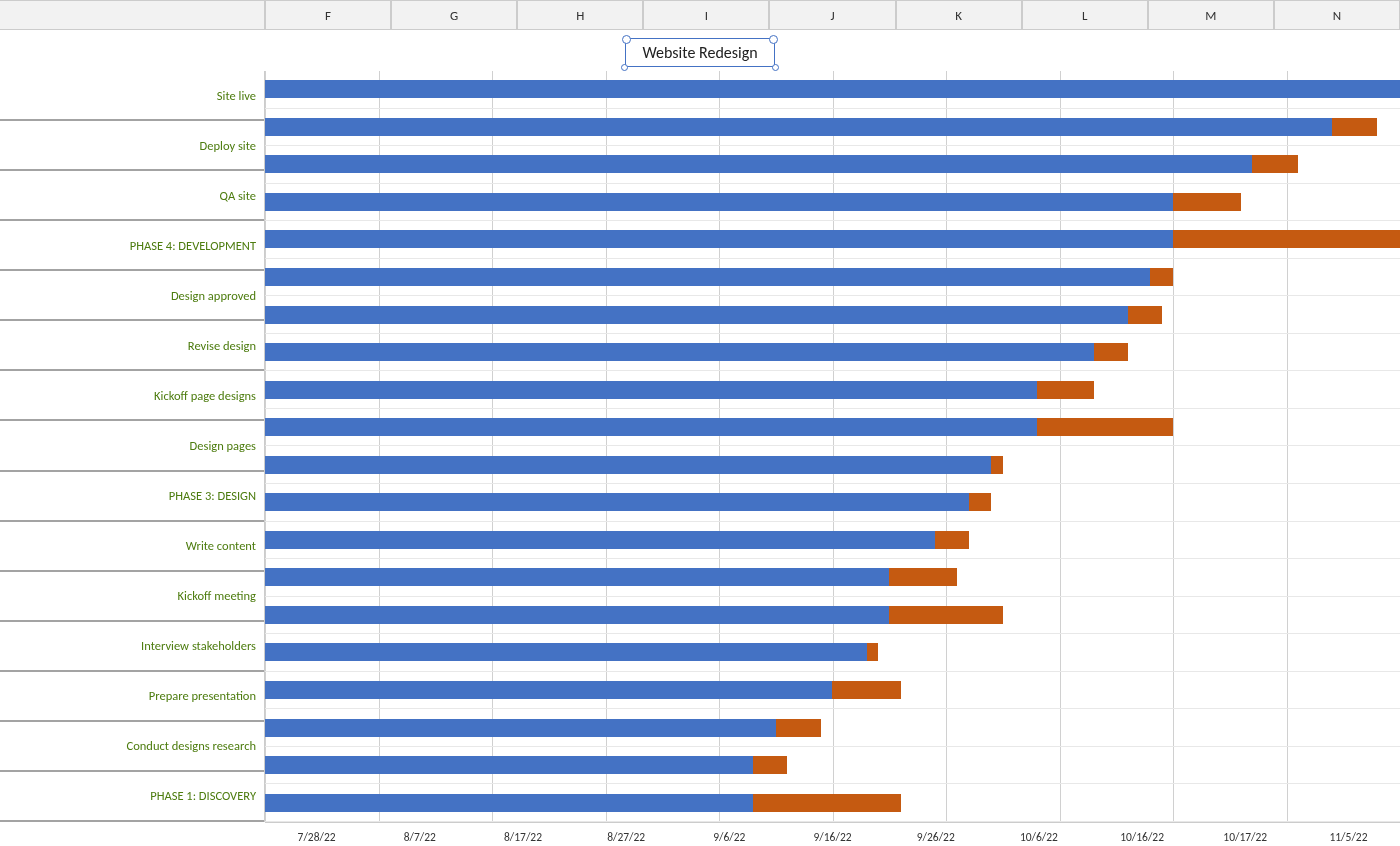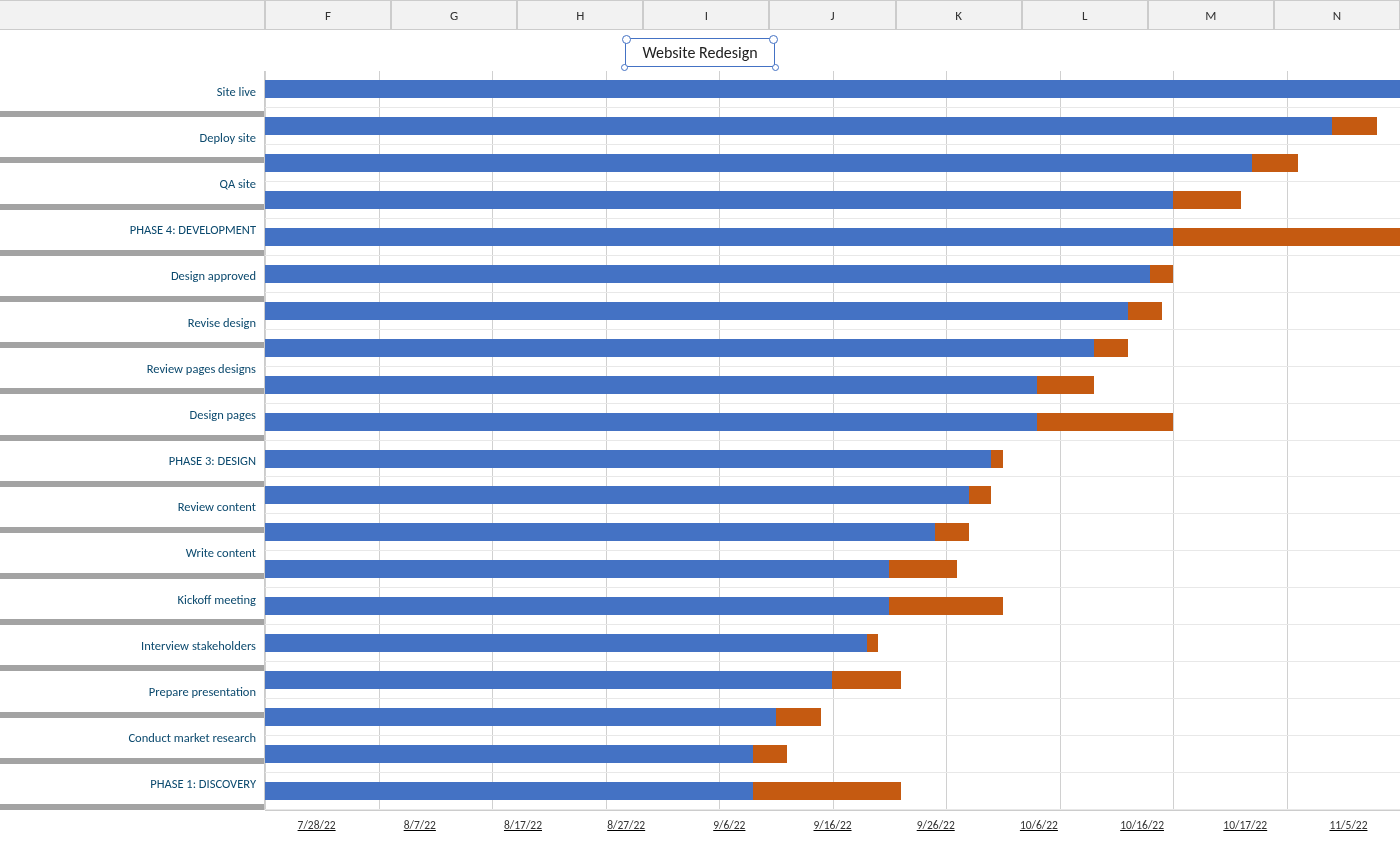--- a/index.html
+++ b/index.html
@@ -57,22 +57,22 @@
       border-right: 1px solid #ccc;
     }
 
     .row-label {
       flex: 1;
       display: flex;
       align-items: center;
       justify-content: flex-end;
       padding-right: 8px;
       font-size: 12.5px;
-      color: #0c4a6e;
-      border-bottom: 6px solid #a3a3a3;
+      color: #4d7c0f;
+      border-bottom: 2px solid #a3a3a3;
       min-height: 32px;
     }
 
     
     .bars-area {
       flex: 1;
       display: flex;
       flex-direction: column;
       position: relative;
       overflow: hidden;
@@ -168,24 +168,23 @@
       width: 7px;
       height: 7px;
       background: white;
       border: 1.5px solid #4472C4;
       border-radius: 50%;
     }
 
     
     .x-axis {
       display: flex;
-      height: 36px;
+      height: 24px;
       margin-left: 265px;
       border-top: 1px solid #ccc;
-      text-decoration: underline;
     }
 
     .x-label {
       flex: 1;
       text-align: center;
       font-size: 11.5px;
       color: #333;
       line-height: 28px;
     }
 
@@ -222,29 +221,28 @@
 
   <div class="chart-body">
 
     <div class="labels-col" id="labels-col">
         <div class="row-label">Site live</div>
         <div class="row-label">Deploy site</div>
         <div class="row-label">QA site</div>
         <div class="row-label">PHASE 4: DEVELOPMENT</div>
         <div class="row-label">Design approved</div>
         <div class="row-label">Revise design</div>
-        <div class="row-label">Review pages designs</div>
+        <div class="row-label">Kickoff page designs</div>
         <div class="row-label">Design pages</div>
         <div class="row-label">PHASE 3: DESIGN</div>
-        <div class="row-label">Review content</div>
         <div class="row-label">Write content</div>
         <div class="row-label">Kickoff meeting</div>
         <div class="row-label">Interview stakeholders</div>
         <div class="row-label">Prepare presentation</div>
-        <div class="row-label">Conduct market research</div>
+        <div class="row-label">Conduct designs research</div>
         <div class="row-label">PHASE 1: DISCOVERY</div>
       </div>
 
     <div class="bars-area" id="bars-area">
 
       <div class="grid-lines" id="grid-lines">
           <div class="grid-line" style="left: 0%;"></div>
           <div class="grid-line" style="left: 10%;"></div>
           <div class="grid-line" style="left: 20%;"></div>
           <div class="grid-line" style="left: 30%;"></div>

